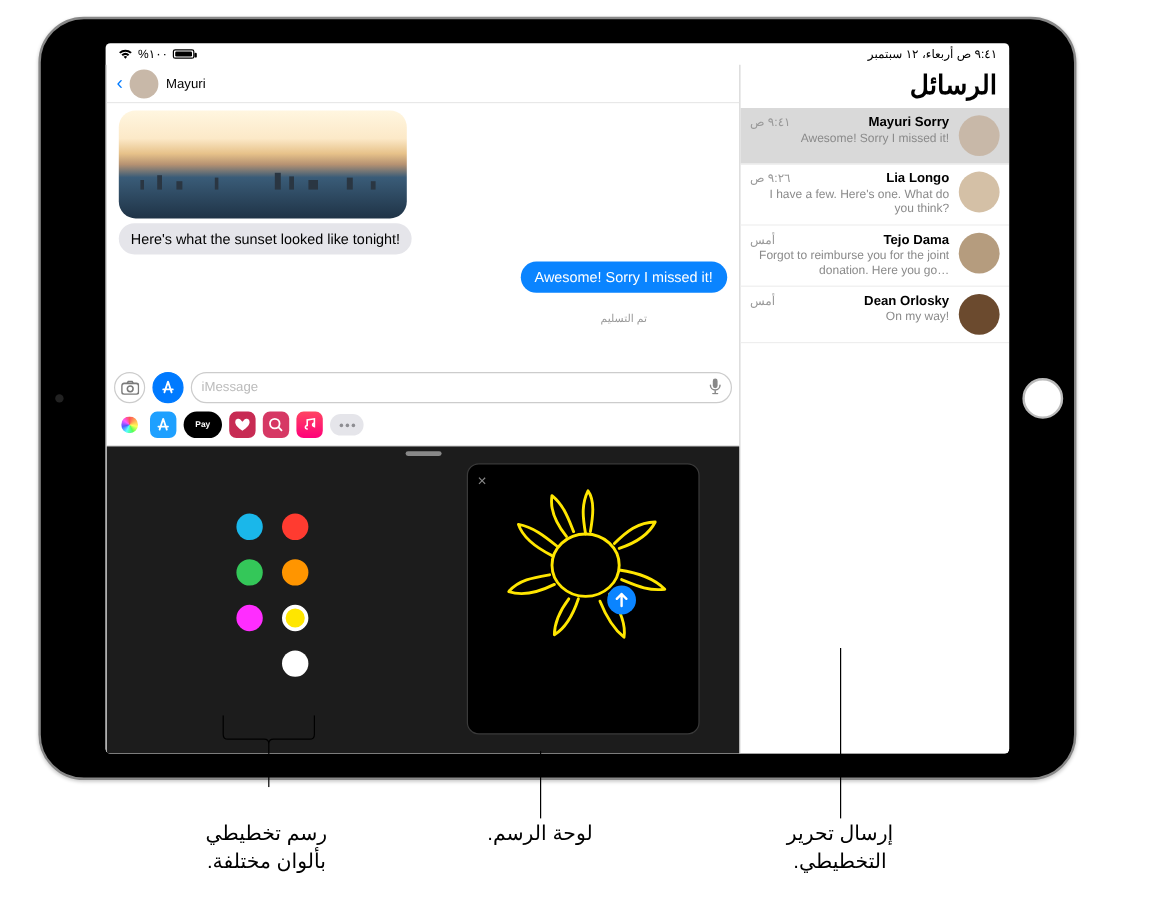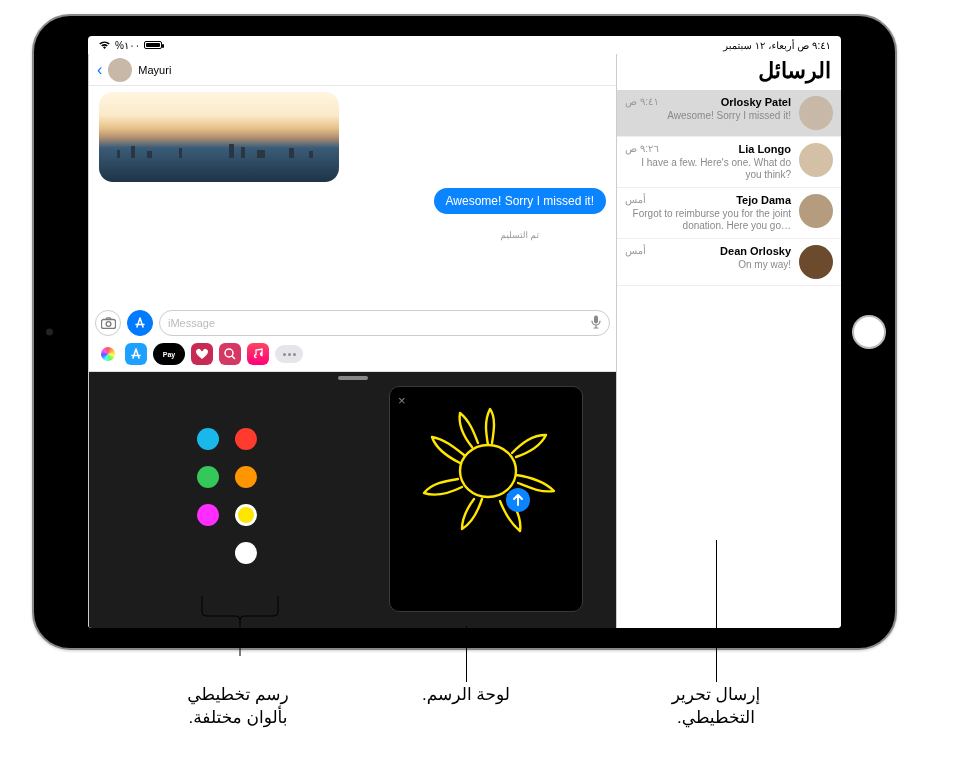--- a/index.html
+++ b/index.html
@@ -107,21 +107,21 @@
   .c-mg { background:#ff2dff; } .c-yl { background:#ffe600; border:3px solid #fff; width:22px; height:22px; }
   .c-wh { background:#fff; grid-column:2; }
 
   .canvas { position:absolute; left:300px; top:14px; width:194px; height:226px; border:1px solid #3a3a3a; border-radius:10px; background:#000; }
   .canvas-x { position:absolute; top:6px; left:8px; color:#888; font-size:13px; }
   .sun-svg { position:absolute; top:12px; left:22px; }
 
   .send-dt { position:absolute; right:86px; top:50%; transform:translateY(-50%); width:24px; height:24px; border-radius:50%; background:#0a84ff; display:flex; align-items:center; justify-content:center; color:#fff; font-size:15px; }
 
   
-  .callouts { position:absolute; top:656px; left:16px; right:0; height:108px; }
+  .callouts { position:absolute; top:656px; left:0; right:0; height:108px; }
   .cl-line { position:absolute; width:1px; background:#000; }
   .cl-text { position:absolute; font-size:17px; text-align:center; direction:rtl; line-height:1.35; color:#000; }
 
 </style>
 </head>
 <body>
 
 <div class="ipad-frame">
   <div class="camera"></div>
   <div class="home-btn"></div>
@@ -145,21 +145,21 @@
 
     <div class="app-body">
 
       <div class="sidebar">
         <div class="sb-title">الرسائل</div>
         <div class="conv-list">
           <div class="conv-row sel">
             <div class="avatar"></div>
             <div class="conv-txt">
               <div class="conv-top">
-                  <span class="conv-name">Orlosky Patel</span>
+                  <span class="conv-name">Mayuri Sorry</span>
                   <span class="conv-time">٩:٤١ ص</span>
                 </div>
               <div class="conv-prev">Awesome! Sorry I missed it!</div>
             </div>
           </div>
           <div class="conv-row">
             <div class="avatar a2"></div>
             <div class="conv-txt">
               <div class="conv-top">
                   <span class="conv-name">Lia Longo</span>
@@ -195,20 +195,21 @@
         <div class="convo-head">
           <span class="back-ch">‹</span>
           <div class="head-av"></div>
           <span class="head-name">Mayuri</span>
         </div>
         <div class="messages">
           <div class="msg-in">
             <div class="msg-img">
                 <div class="skyline"></div>
               </div>
+            <div class="msg-in-bubble">Here's what the sunset looked like tonight!</div>
           </div>
           <div class="msg-out">
             <div class="msg-out-bubble">Awesome! Sorry I missed it!</div>
             <div class="delivered">تم التسليم</div>
           </div>
         </div>
 
         <div class="input-row">
           <div class="pill-btn">
             <svg width="15" height="12" viewBox="0 0 15 12">

